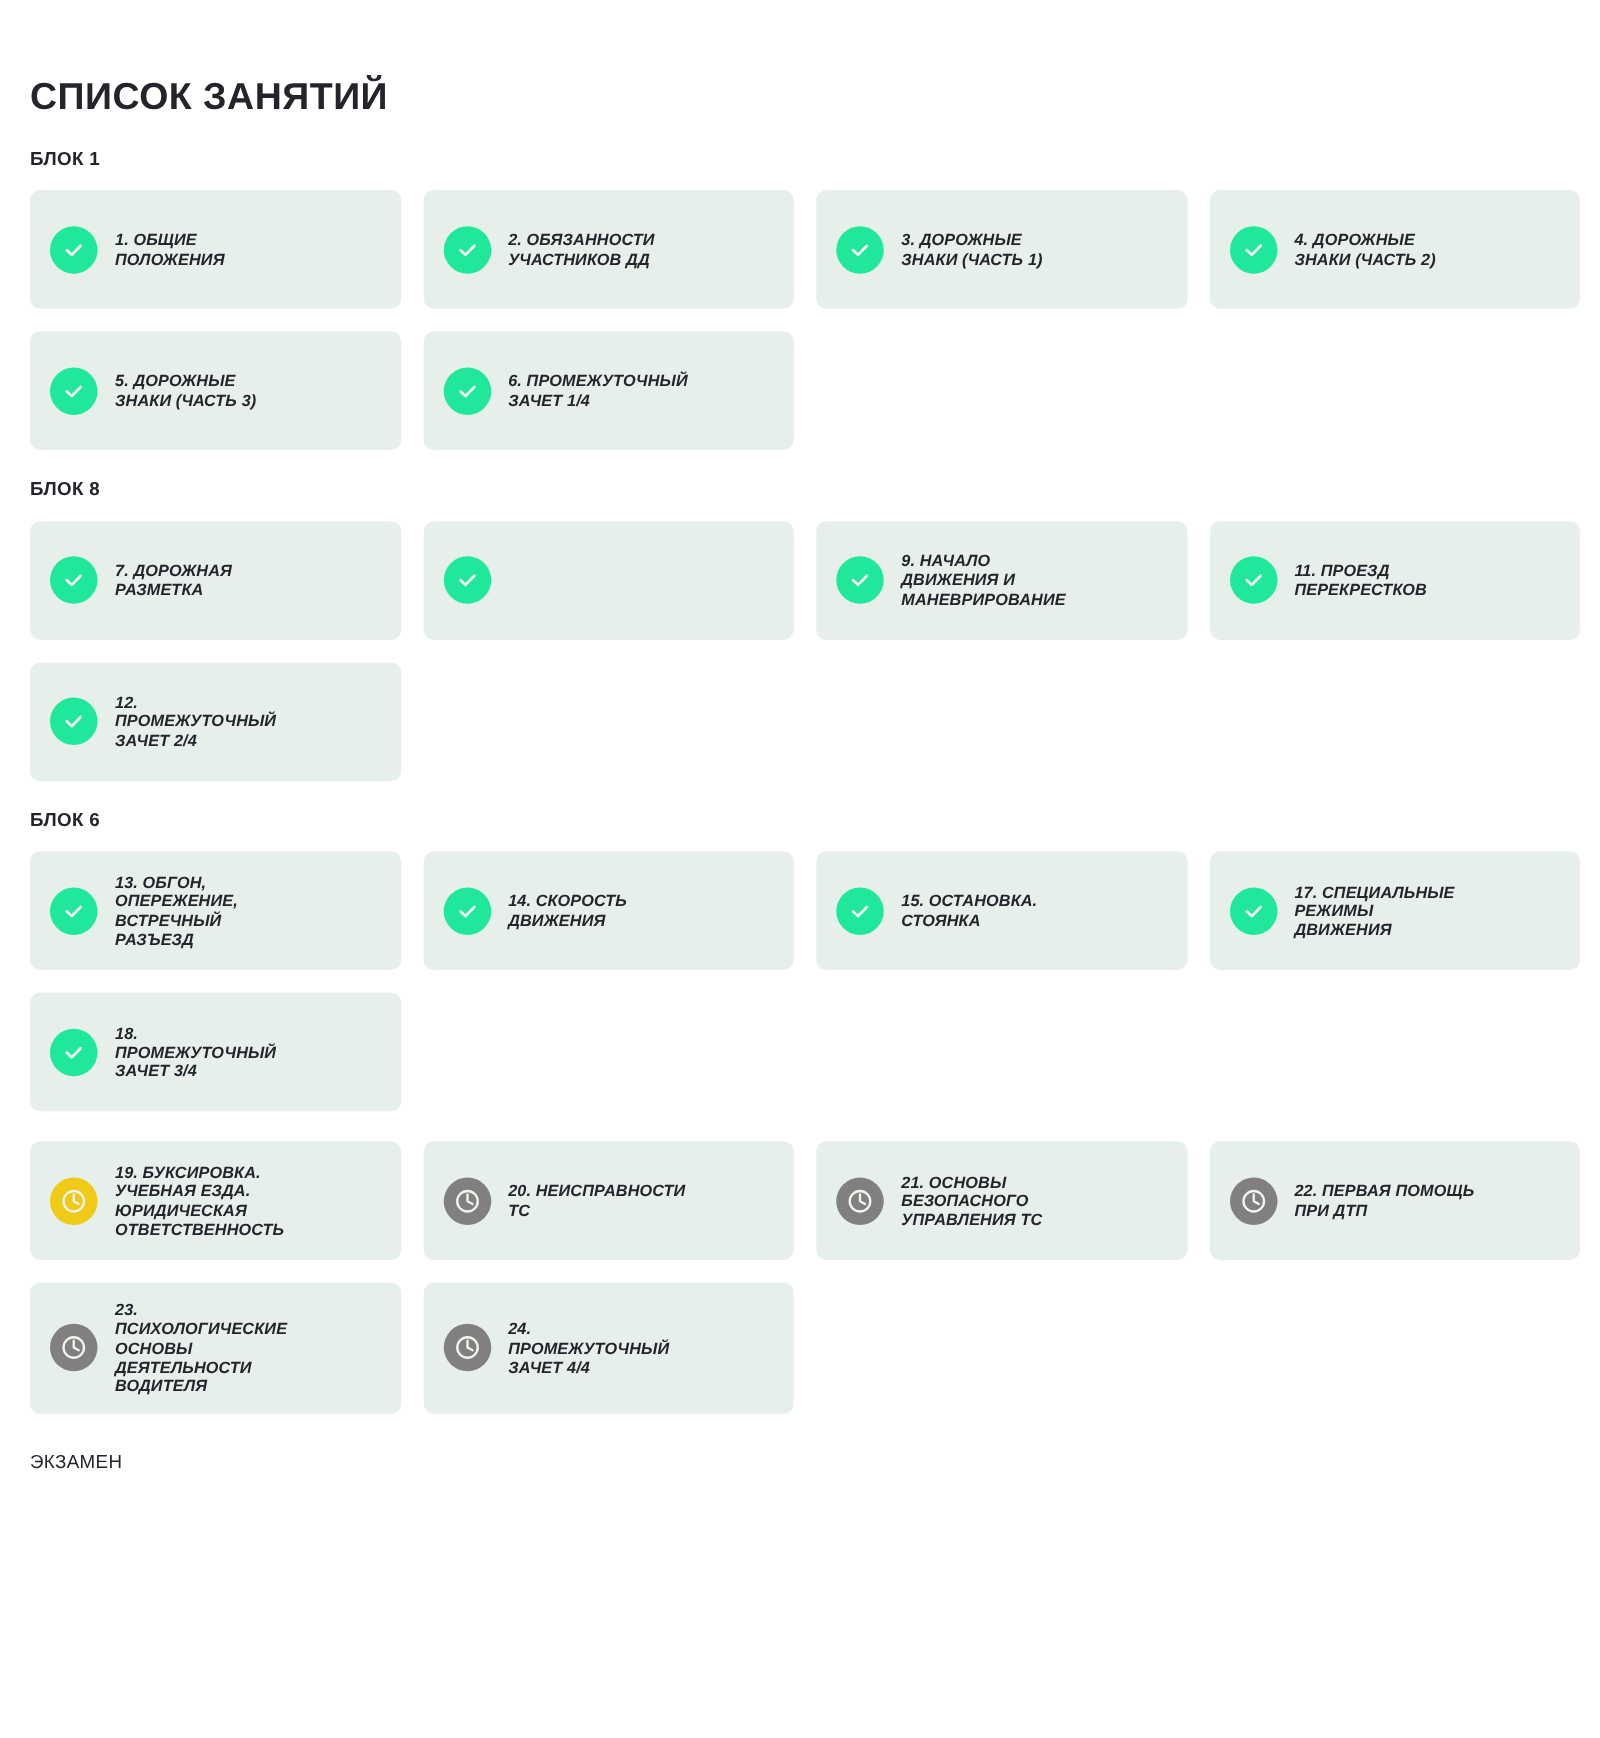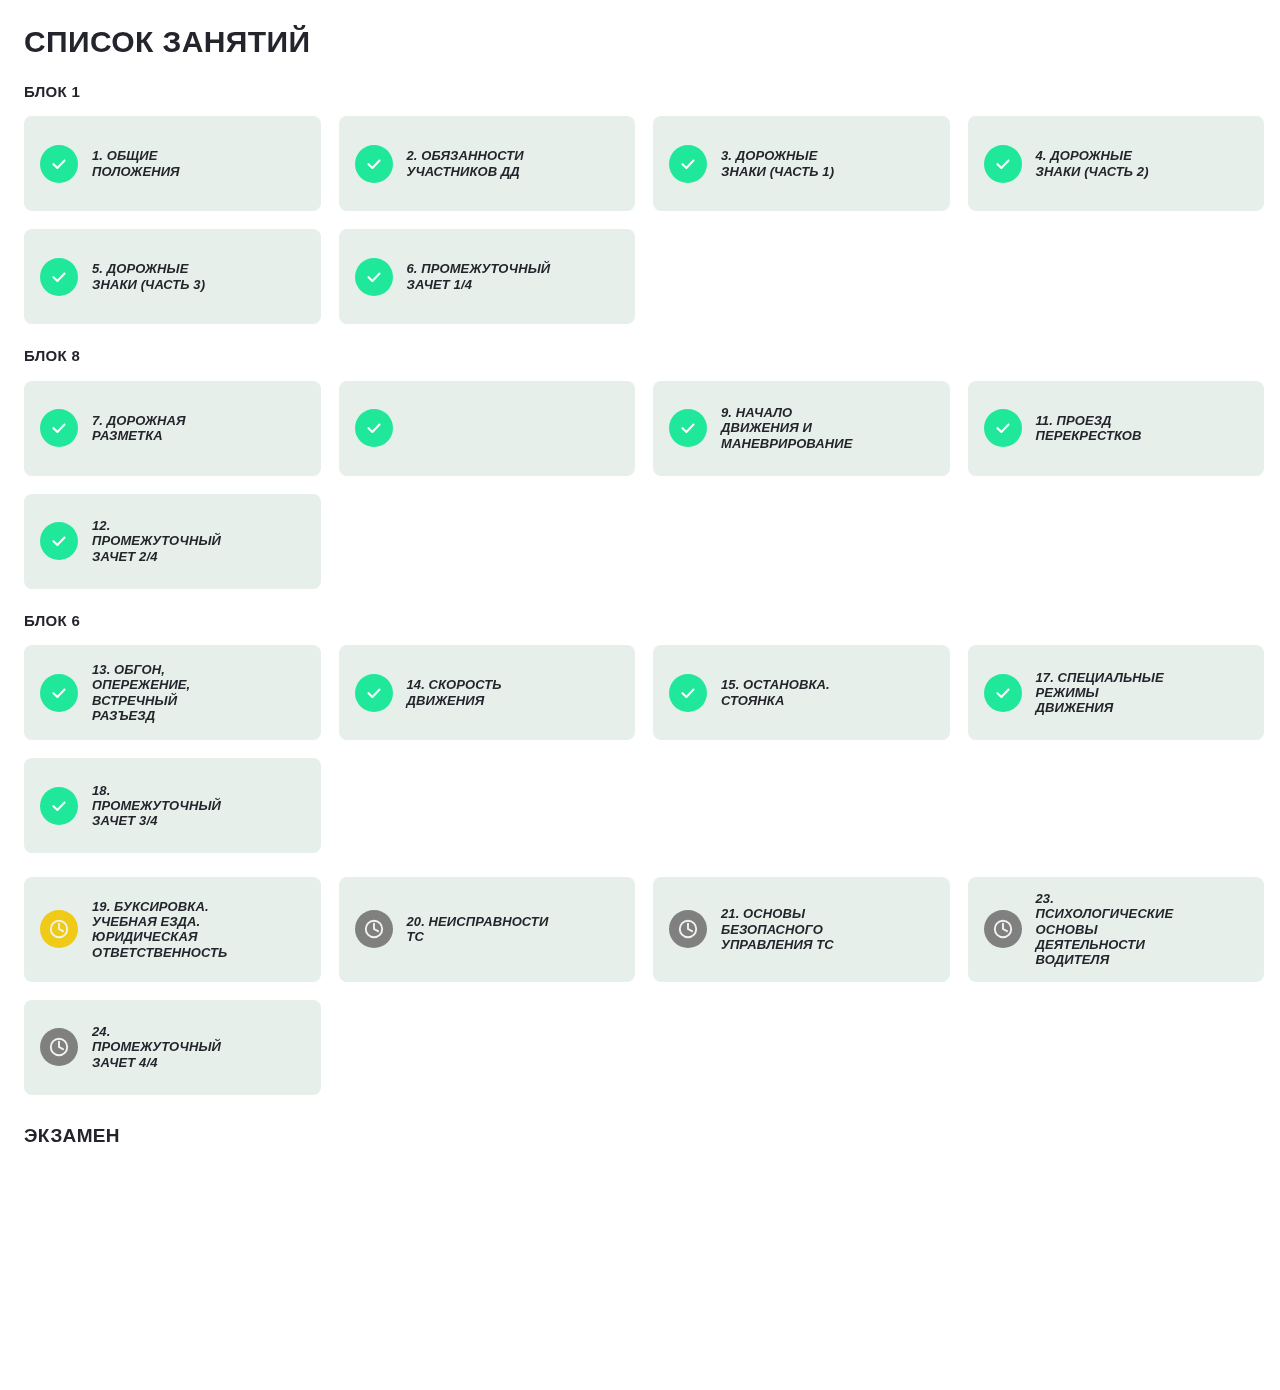--- a/index.html
+++ b/index.html
@@ -11,20 +11,21 @@
     width: 1280px;
     height: 1390px;
     font-family: "Liberation Sans", "DejaVu Sans", sans-serif;
     color: #2b2b33;
     overflow: hidden;
   }
 
   .page {
     padding: 26px 16px 0 24px;
     box-sizing: border-box;
+    margin-top: 36px;
   }
 
   .page-title {
     font-size: 30px;
     font-weight: bold;
     letter-spacing: 0.4px;
     color: #24242c;
     margin: 0 0 26px 0;
     line-height: 1.05;
   }
@@ -80,22 +81,22 @@
     font-weight: bold;
     font-style: italic;
     line-height: 1.18;
     letter-spacing: 0.1px;
     color: #24242c;
     text-transform: uppercase;
     white-space: pre-line;
   }
 
   .exam-heading {
-    font-size: 19px;
-    font-weight: bold;
+    font-size: 15px;
+    font-weight: normal;
     letter-spacing: 0.3px;
     color: #24242c;
     margin: 30px 0 0 0;
   }
 </style>
 </head>
 <body>
 
 <div class="page">
 
@@ -300,20 +301,30 @@
 БЕЗОПАСНОГО
 УПРАВЛЕНИЯ ТС</span>
           </div>
           <div class="card">
             <span class="card-icon icon-clock-g">
               <svg width="24" height="24" viewBox="0 0 24 24" aria-hidden="true">
                 <circle cx="12" cy="12" r="8.2" fill="none" stroke="#f3f3ee" stroke-width="1.9"></circle>
                 <path d="M12 6.6 V12 L16 14.2" fill="none" stroke="#f3f3ee" stroke-width="1.9" stroke-linecap="round" stroke-linejoin="round"></path>
               </svg>
             </span>
+            <span class="card-label">22. ПЕРВАЯ ПОМОЩЬ
+ПРИ ДТП</span>
+          </div>
+          <div class="card">
+            <span class="card-icon icon-clock-g">
+              <svg width="24" height="24" viewBox="0 0 24 24" aria-hidden="true">
+                <circle cx="12" cy="12" r="8.2" fill="none" stroke="#f3f3ee" stroke-width="1.9"></circle>
+                <path d="M12 6.6 V12 L16 14.2" fill="none" stroke="#f3f3ee" stroke-width="1.9" stroke-linecap="round" stroke-linejoin="round"></path>
+              </svg>
+            </span>
             <span class="card-label">23.
 ПСИХОЛОГИЧЕСКИЕ
 ОСНОВЫ
 ДЕЯТЕЛЬНОСТИ
 ВОДИТЕЛЯ</span>
           </div>
           <div class="card">
             <span class="card-icon icon-clock-g">
               <svg width="24" height="24" viewBox="0 0 24 24" aria-hidden="true">
                 <circle cx="12" cy="12" r="8.2" fill="none" stroke="#f3f3ee" stroke-width="1.9"></circle>

